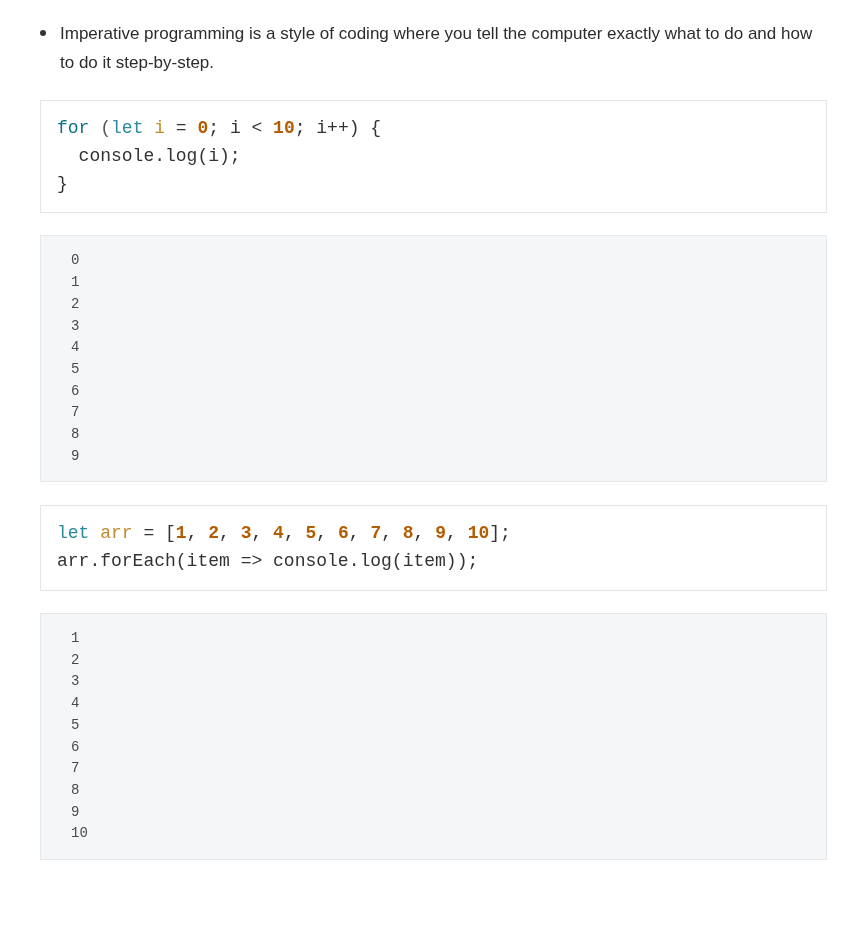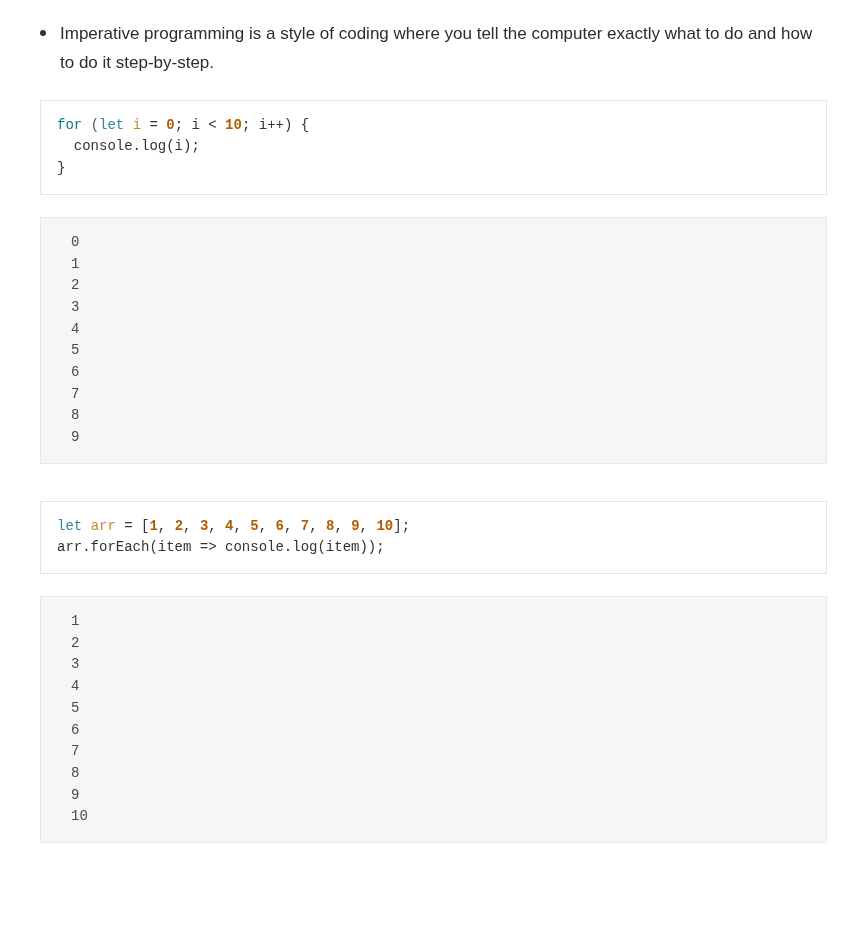--- a/index.html
+++ b/index.html
@@ -15,21 +15,21 @@
       width: 855px;
       font-size: 16px;
       line-height: 1.5;
     }
     ul {
       list-style: none;
     }
     li {
       position: relative;
       padding-left: 12px;
-      margin-bottom: 37px;
+      margin-bottom: 23px;
     }
     .bullet-row {
       display: flex;
       align-items: flex-start;
     }
     .bullet {
       width: 6px;
       height: 6px;
       background: #333333;
       border-radius: 50%;
@@ -42,21 +42,21 @@
       line-height: 1.7;
       color: #2c2c2c;
     }
     .code-block {
       margin-top: 22px;
       margin-left: 0;
       border: 1px solid #e1e4e8;
       background: #ffffff;
       padding: 14px 16px;
       font-family: "SFMono-Regular", Consolas, "Liberation Mono", Menlo, monospace;
-      font-size: 14px;
+      font-size: 18px;
       line-height: 1.55;
       color: #333333;
       white-space: pre;
       overflow-x: auto;
     }
     .output-block {
       margin-top: 22px;
       margin-left: 0;
       border: 1px solid #e5e8ea;
       background: #f4f6f7;

